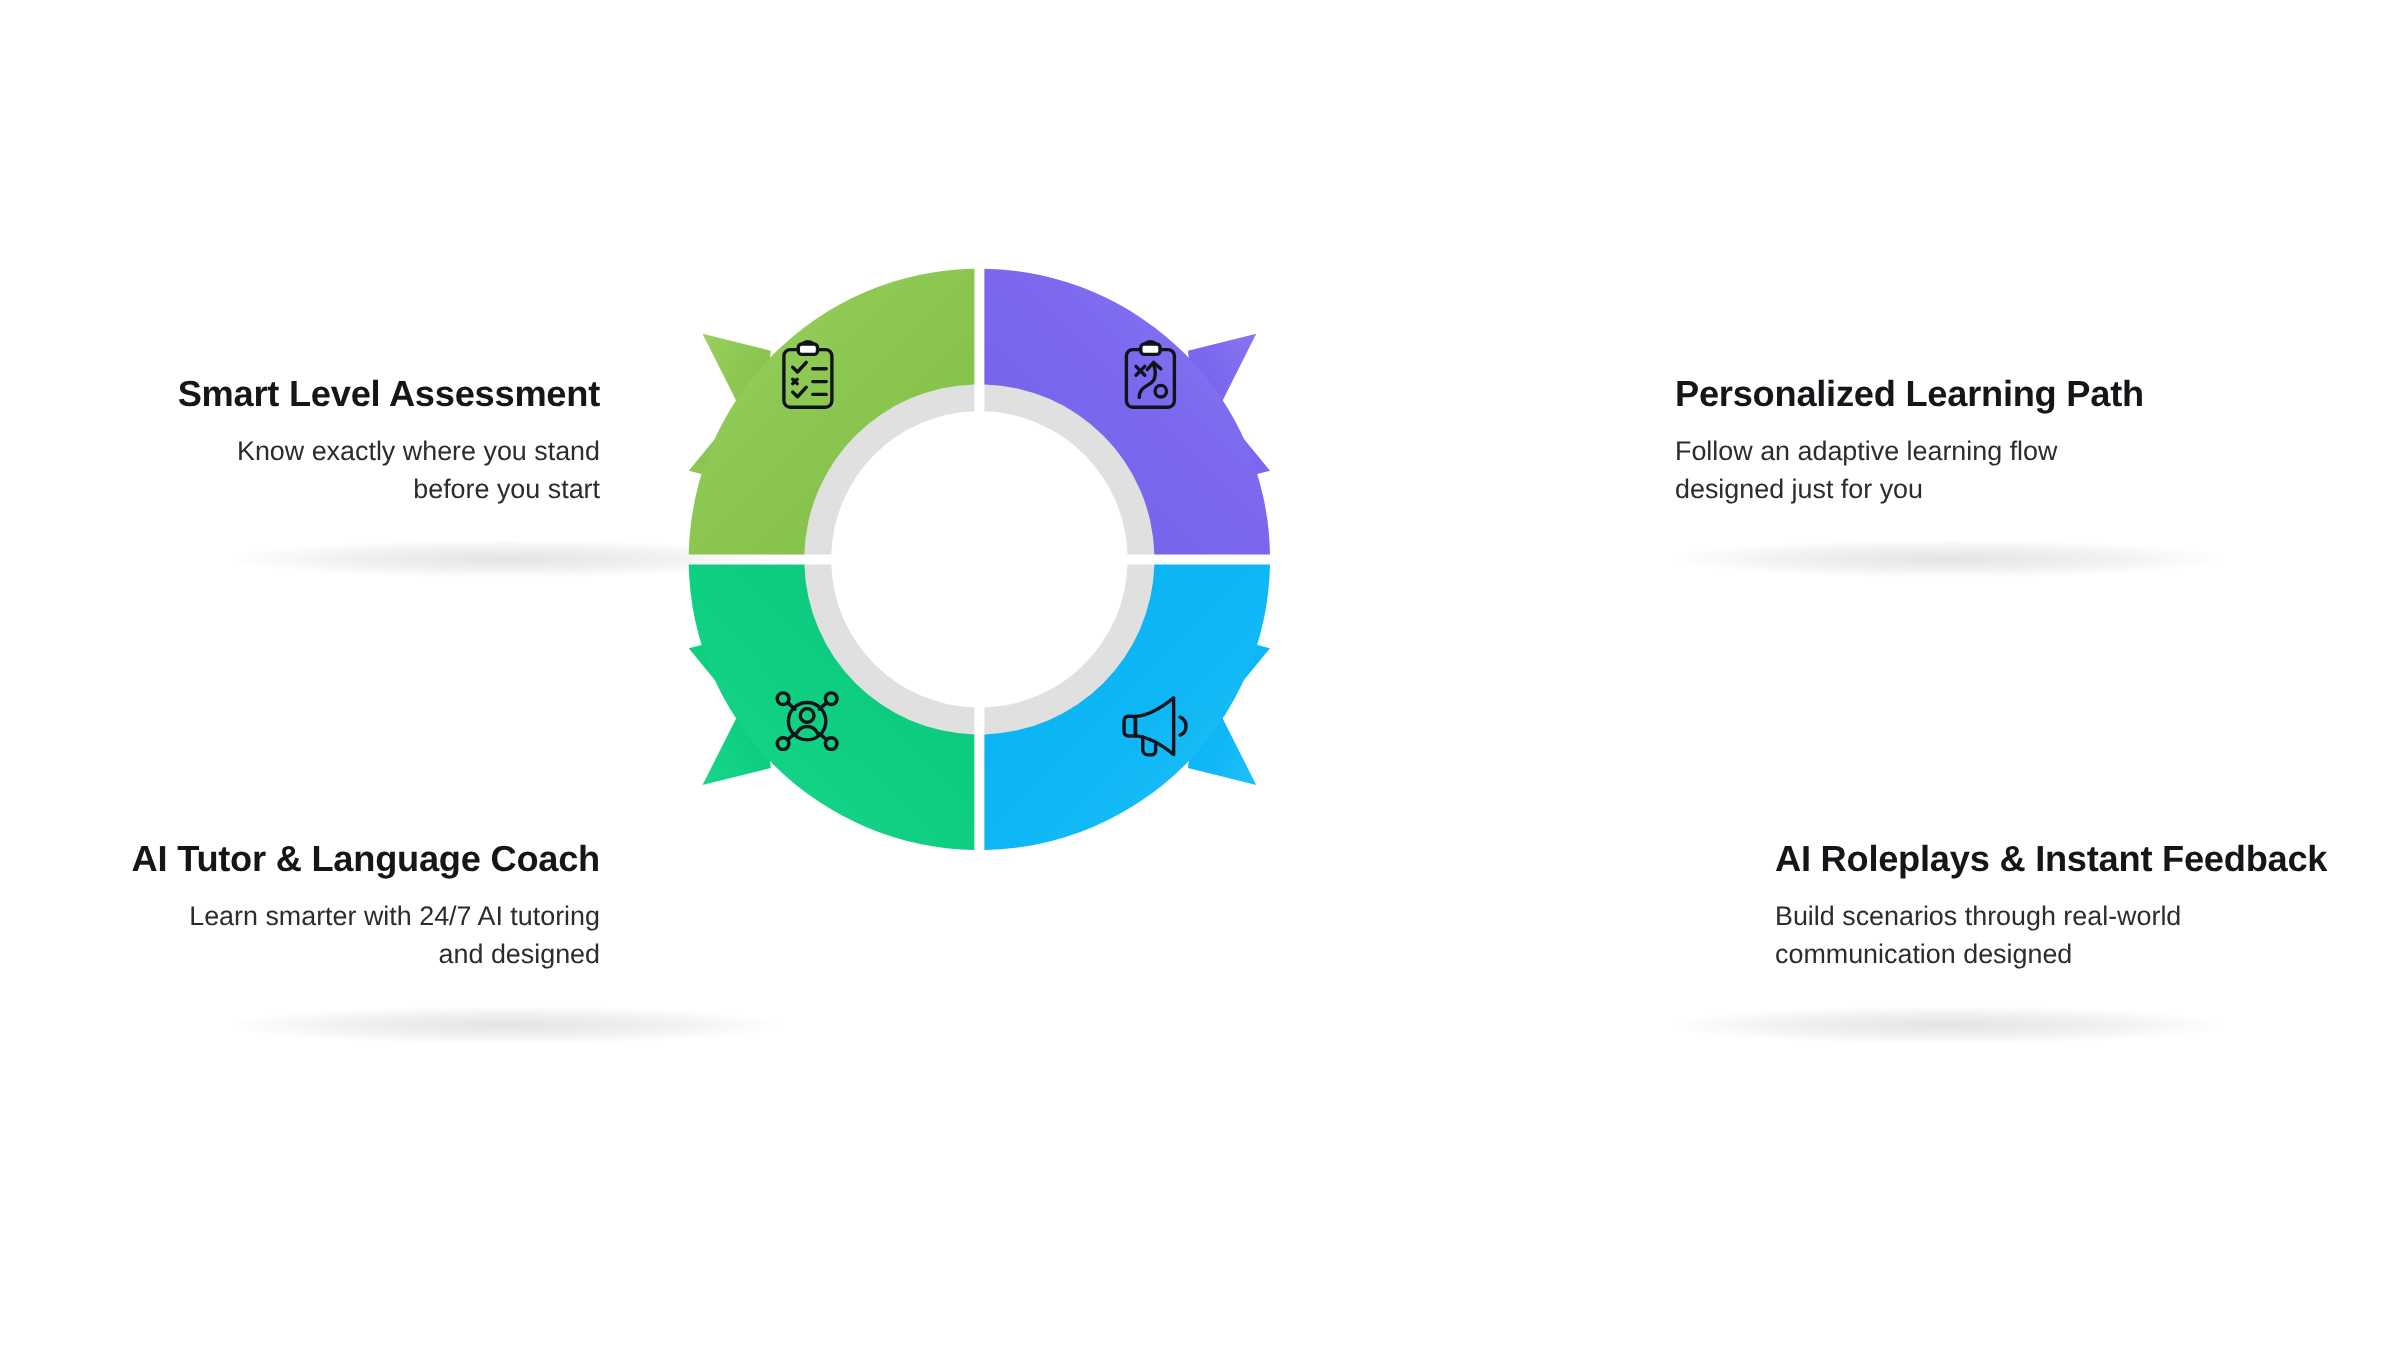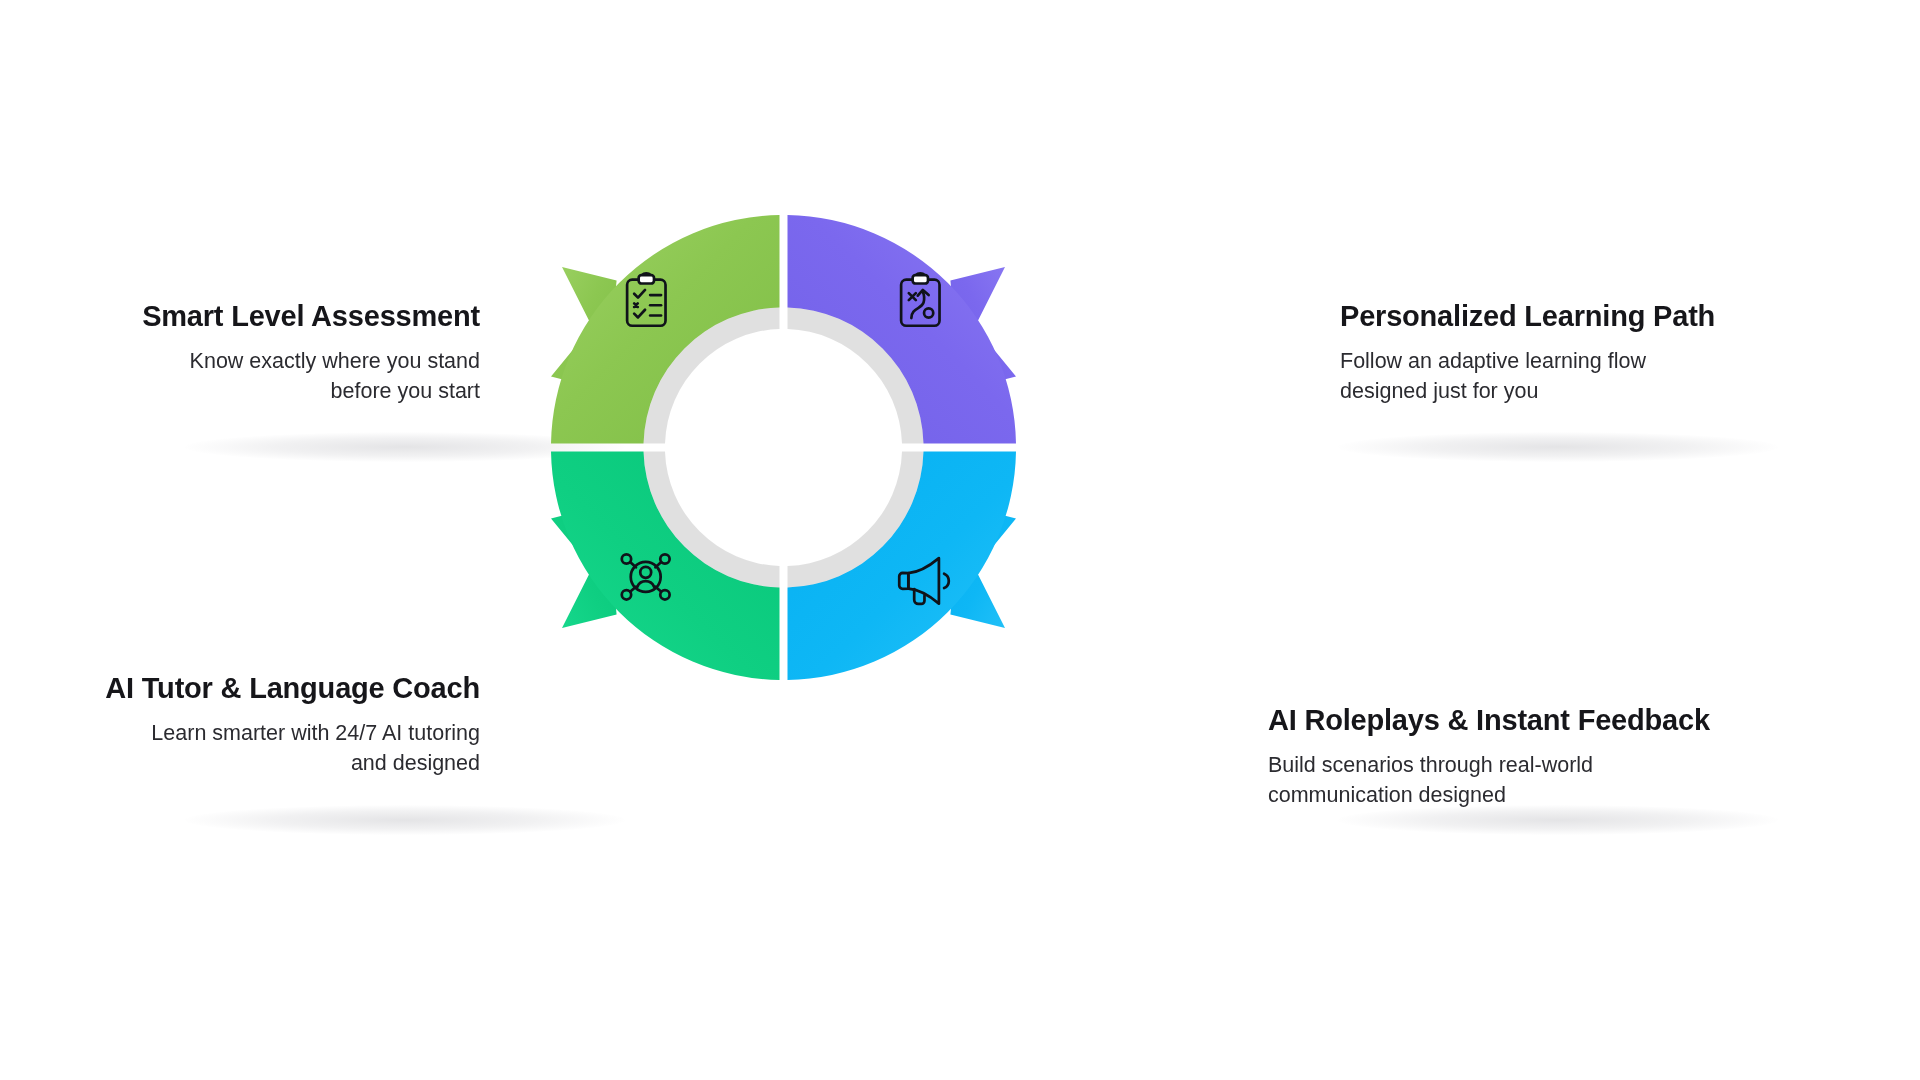--- a/index.html
+++ b/index.html
@@ -59,21 +59,21 @@
                 rgba(120,120,130,0.20) 0%,
                 rgba(120,120,130,0.10) 42%,
                 rgba(120,120,130,0.00) 72%);
     pointer-events: none;
   }
 
   
   #tb-tl { left: 60px;   top: 300px; }
   #tb-tr { left: 1340px; top: 300px; }
   #tb-bl { left: 60px;   top: 672px; text-align: right; }
-  #tb-br { left: 1268px; top: 672px; margin-top: 32px; }
+  #tb-br { left: 1420px; top: 672px; }
 
   #sh-tl { left: 185px;  top: 432px; width: 440px; }
   #sh-tr { left: 1338px; top: 432px; width: 440px; }
   #sh-bl { left: 185px;  top: 805px; width: 440px; }
   #sh-br { left: 1338px; top: 805px; width: 440px; }
 
   
   #wheel {
     position: absolute;
     left: 551px;

